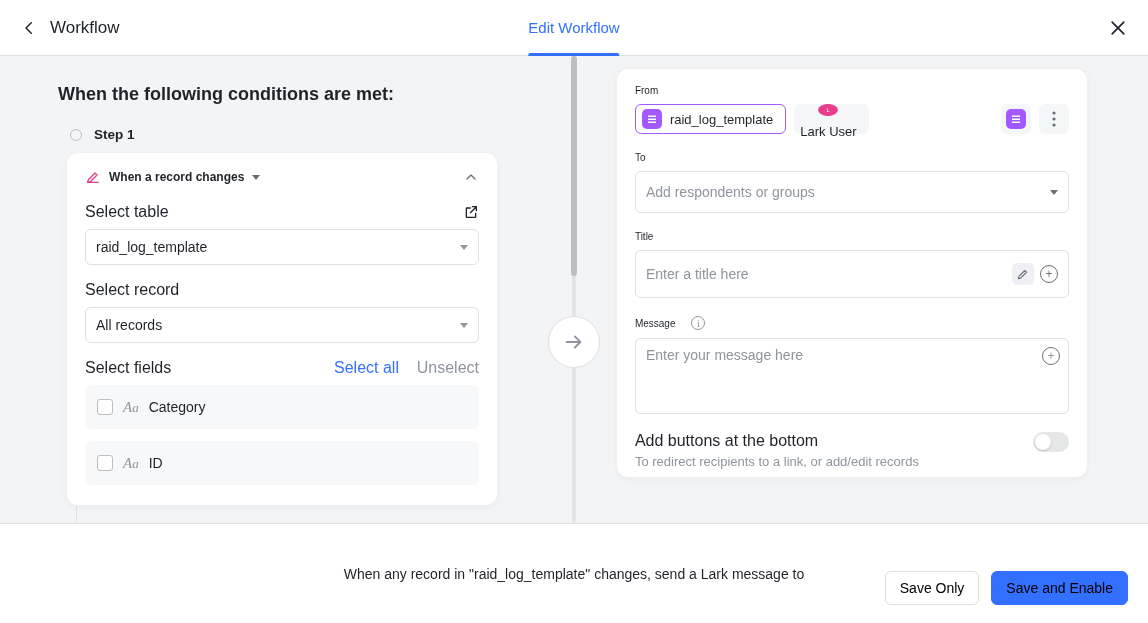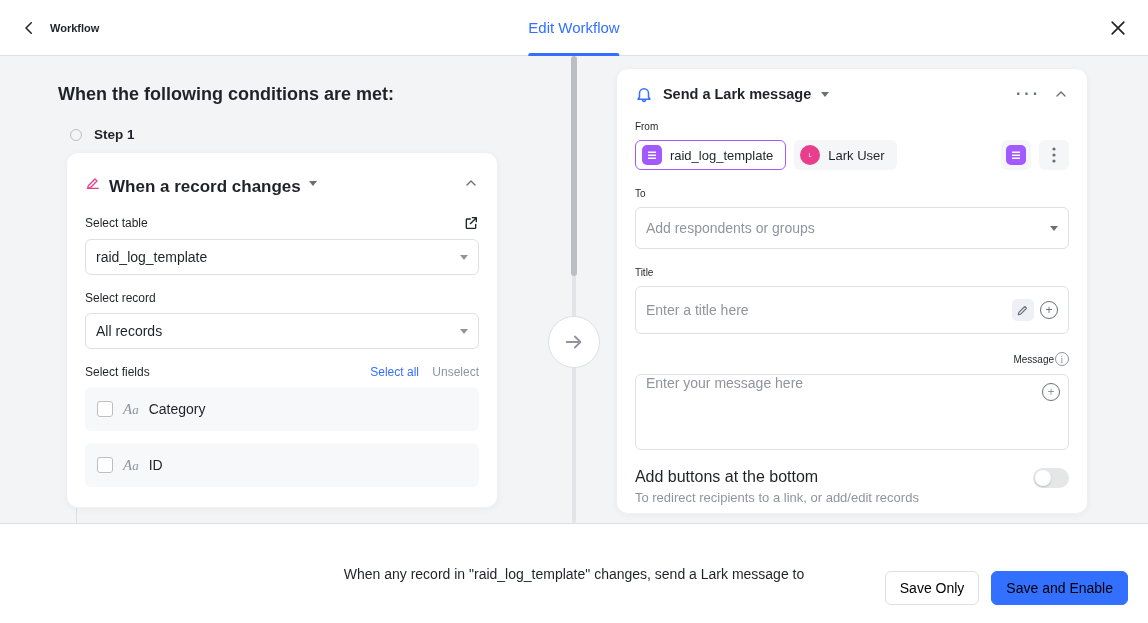--- a/index.html
+++ b/index.html
@@ -33,21 +33,21 @@
   .header{
     height:56px;
     border-bottom:1px solid var(--border);
     display:flex;
     align-items:center;
     padding:0 20px;
     position:relative;
   }
   .header-left{display:flex;align-items:center;gap:12px;}
   .back{cursor:pointer;}
-  .header-title{font-weight:700;font-size:11px;}
+  .header-title{font-weight:400;font-size:17px;}
   .tabs{
     position:absolute;
     left:50%;transform:translateX(-50%);
     display:flex;gap:40px;height:100%;
   }
   .tab{font-size:15px;color:var(--text);cursor:pointer;position:relative;height:100%;display:flex;align-items:center;}
   .tab.active{color:var(--blue);font-weight:500;}
   .tab.active::after{
     content:"";position:absolute;left:0;right:0;bottom:-1px;height:3px;background:var(--blue);border-radius:2px 2px 0 0;
   }
@@ -127,31 +127,31 @@
   }
   .card-right{
     margin-top:12px;
     padding:16px 18px 8px;
     width:100%;
   }
 
   .card-head{
     display:flex;align-items:center;gap:8px;margin-bottom:18px;
   }
-  .card-head .title{font-weight:600;font-size:17px;margin-top:8px;}
+  .card-head .title{font-weight:600;font-size:12px;}
   .triangle{
     width:0;height:0;border-left:4px solid transparent;border-right:4px solid transparent;border-top:5px solid #6b7075;display:inline-block;
   }
   .chev-arrow{margin-left:auto;color:#6b7075;cursor:pointer;}
 
   .label-row{
     display:flex;align-items:center;justify-content:space-between;margin-bottom:8px;
-    font-size:12px;color:var(--text);
-  }
-  .muted{color:var(--muted);}
+    font-size:16px;color:var(--text);
+  }
+  .muted{color:var(--muted);flex-direction:column;}
   .link{color:var(--blue);cursor:pointer;}
 
   .select{
     width:100%;height:36px;border:1px solid var(--border);border-radius:6px;background:#fff;
     display:flex;align-items:center;justify-content:space-between;padding:0 10px;font-size:14px;color:var(--text);
     margin-bottom:16px;cursor:pointer;
   }
   .select .triangle{border-top-color:#8f959e;}
 
   .field-item{
@@ -203,25 +203,25 @@
   .input-like .end-icons{display:flex;align-items:center;gap:6px;color:#6b7075;}
   .badge-icon{
     width:22px;height:22px;border-radius:5px;background:#eef0f5;display:inline-flex;align-items:center;justify-content:center;
   }
   .plus-circle{
     width:18px;height:18px;border:1.5px solid #6b7075;border-radius:50%;display:inline-flex;align-items:center;justify-content:center;font-size:12px;line-height:1;cursor:pointer;
   }
 
   .textarea-like{
     width:100%;height:76px;border:1px solid var(--border);border-radius:6px;background:#fff;position:relative;
-    padding:0 36px 8px 10px;font-size:14px;color:var(--muted);margin-bottom:18px;
+    padding:8px 36px 8px 10px;font-size:14px;color:var(--muted);margin-bottom:18px;
   }
   .textarea-like .plus-circle{position:absolute;top:8px;right:8px;}
 
-  .msg-label{display:flex;align-items:center;gap:1px;margin-bottom:8px;justify-content:flex-end;}
+  .msg-label{display:flex;align-items:center;gap:16px;margin-bottom:8px;}
   .info-i{
     width:14px;height:14px;border:1px solid #8f959e;border-radius:50%;display:inline-flex;align-items:center;justify-content:center;font-size:10px;color:#8f959e;font-style:normal;font-family:Georgia,serif;
   }
 
   .toggle-row{display:flex;align-items:flex-start;justify-content:space-between;gap:20px;}
   .toggle{
     width:36px;height:20px;border-radius:10px;background:#e5e6e8;position:relative;cursor:pointer;flex-shrink:0;
   }
   .toggle::after{
     content:"";position:absolute;top:2px;left:2px;width:16px;height:16px;background:#fff;border-radius:50%;box-shadow:0 1px 2px rgba(0,0,0,0.2);
@@ -341,38 +341,20 @@
     <div class="divider-thumb"></div>
     <div class="divider-circle">
       <svg width="22" height="22" viewBox="0 0 24 24" fill="none">
           <path d="M4 12h14M13 6l6 6-6 6" stroke="#8f959e" stroke-width="2" stroke-linecap="round" stroke-linejoin="round"></path>
         </svg>
     </div>
   </div>
 
   <div class="col-right">
     <div class="card card-right">
-      <div class="right-head">
-        <span class="bell">
-          <svg width="18" height="18" viewBox="0 0 24 24" fill="none">
-              <path d="M6 16V11a6 6 0 1 1 12 0v5l2 3H4l2-3z" stroke="#3370ff" stroke-width="2" stroke-linejoin="round"></path>
-              <path d="M10 20a2 2 0 0 0 4 0" stroke="#3370ff" stroke-width="2" stroke-linecap="round"></path>
-            </svg>
-        </span>
-        <span class="title">Send a Lark message</span>
-        <span class="triangle"></span>
-        <span class="right-actions">
-          <span class="dots">···</span>
-          <span>
-            <svg width="16" height="16" viewBox="0 0 24 24">
-                <path d="M6 15l6-6 6 6" stroke="#6b7075" stroke-width="2" fill="none" stroke-linecap="round" stroke-linejoin="round"></path>
-              </svg>
-          </span>
-        </span>
-      </div>
 
       <div class="field-label">From</div>
       <div class="chips">
         <span class="chip purple">
           <span class="ci">
             <svg width="12" height="12" viewBox="0 0 24 24" fill="none">
                 <rect x="4" y="5" width="16" height="3" fill="#fff"></rect>
                 <rect x="4" y="11" width="16" height="3" fill="#fff"></rect>
                 <rect x="4" y="17" width="16" height="3" fill="#fff"></rect>
               </svg>

